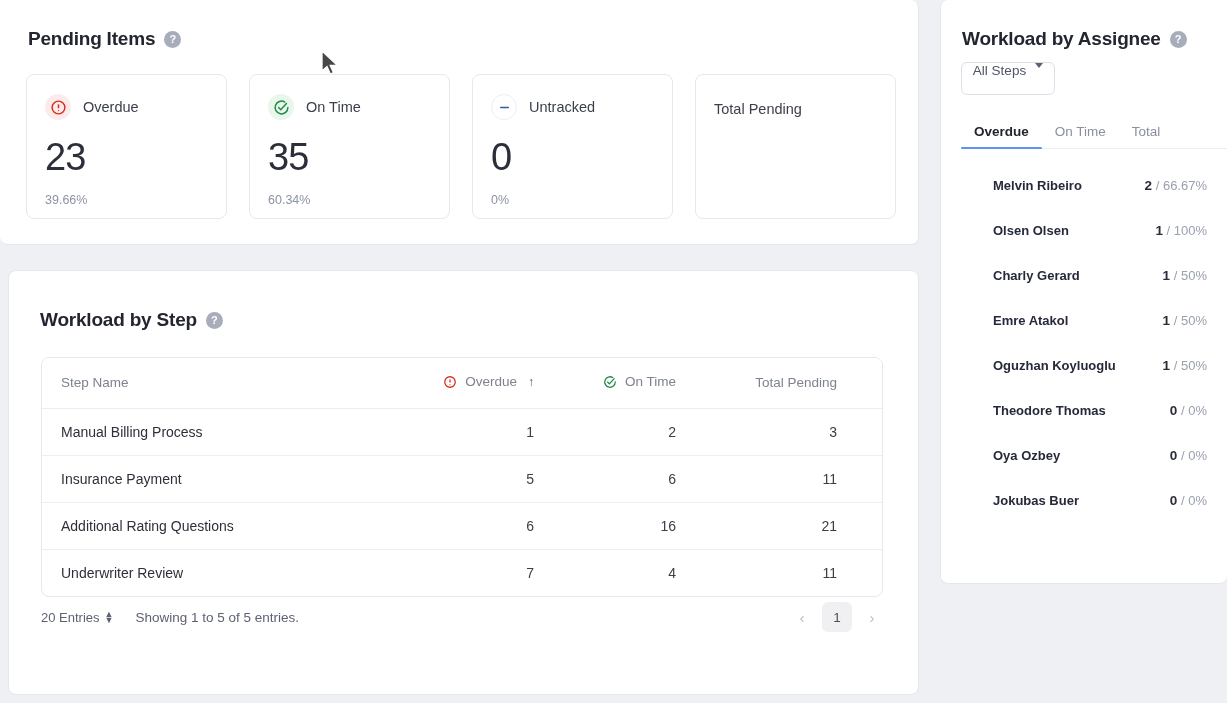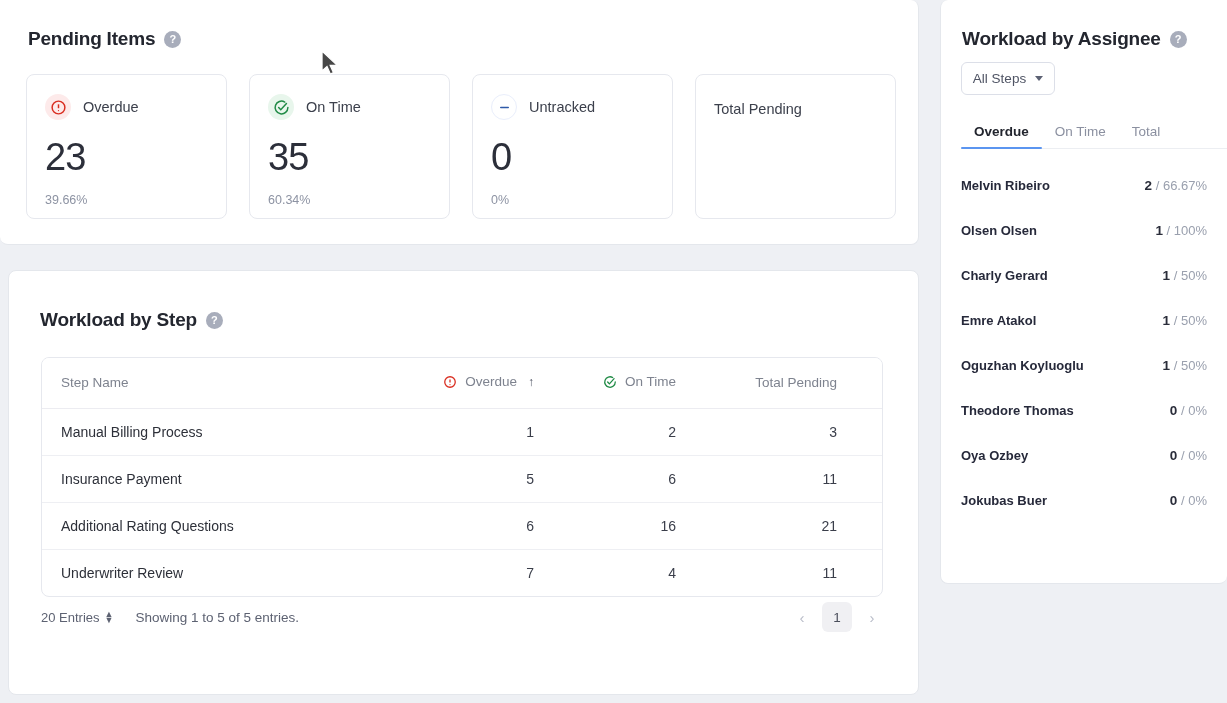--- a/index.html
+++ b/index.html
@@ -124,21 +124,21 @@
   }
 
   
   #assignee-card { left: 940px; top: 0px; width: 287px; height: 584px;
                    border-top: none; border-right: none;
                    border-top-right-radius: 0; }
   #assignee-header { position: absolute; left: 21px; top: 28px; }
   .dd {
     position: absolute; left: 20px; top: 62px;
     width: 94px; height: 33px; border: 1px solid #dcdfe8; border-radius: 6px;
-    display: flex; align-items: center; justify-content: center; gap: 9px;
+    display: flex; align-items: flex-start; justify-content: center; gap: 9px;
     font-size: 13.5px; color: #4f5464; cursor: pointer;
   }
   .dd-caret { border-left: 4.5px solid transparent; border-right: 4.5px solid transparent;
               border-top: 5.5px solid #5c6173; }
 
   .tabs {
     position: absolute; left: 20px; right: 0; top: 118px;
     display: flex; align-items: flex-end; height: 31px;
     border-bottom: 1px solid #eceef2;
   }
@@ -148,21 +148,21 @@
   }
   .tab.active { color: #22252e; font-weight: bold; }
   .tab.active::after {
     content: ""; position: absolute; left: 0; right: 0; bottom: -1px;
     height: 2.5px; background: #5b95f0; border-radius: 2px;
   }
 
   .alist { position: absolute; left: 0; right: 0; top: 163px; }
   .arow {
     display: flex; align-items: center; justify-content: space-between;
-    padding: 0 20px; height: 45px; cursor: pointer;
+    padding: 0 20px; height: 45px; cursor: pointer; margin-left: 32px;
   }
   .aname { font-size: 13px; font-weight: bold; color: #26293a; }
   .aval { font-size: 13px; color: #9aa0ae; white-space: nowrap; }
   .aval b { color: #2a2d3a; font-size: 13.5px; font-weight: bold; }
 
   .viewall {
     position: absolute; left: 0; right: 0; top: 528px;
     text-align: center; font-size: 13.5px; color: #565b6b; cursor: pointer;
   }
   .viewall .chev { font-size: 10px; color: #8b90a0; margin-left: 7px; }

